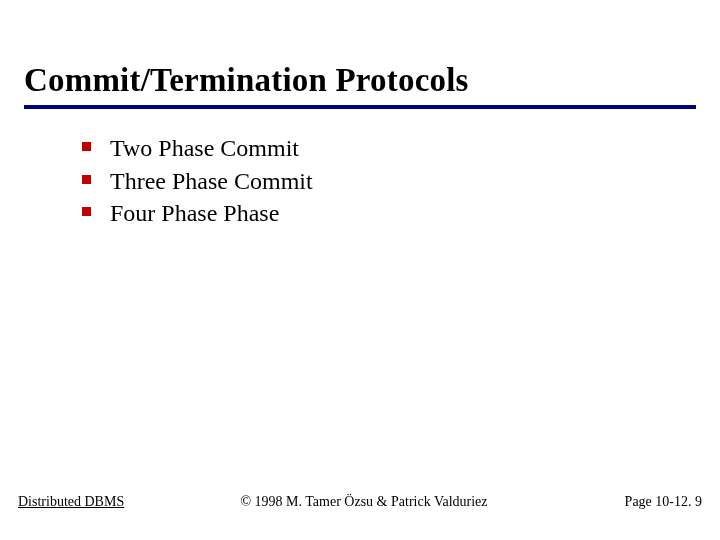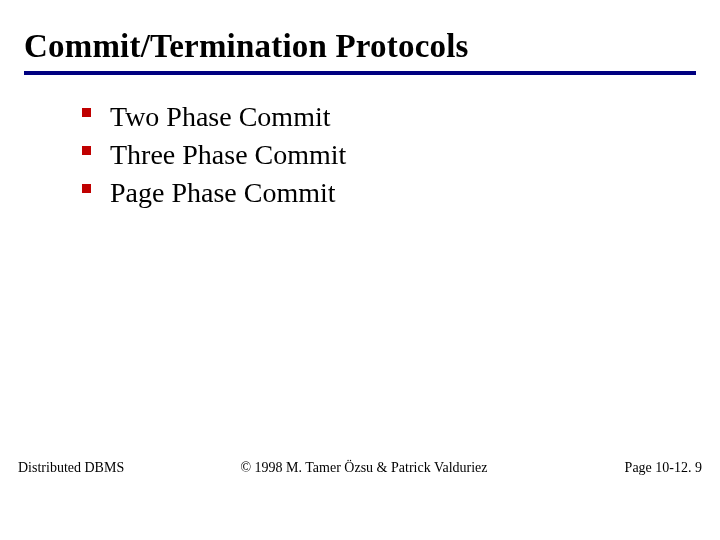--- a/index.html
+++ b/index.html
@@ -2,39 +2,40 @@
 <html><head>
 <meta charset="utf-8">
 <style>
   * { margin: 0; padding: 0; box-sizing: border-box; }
   html, body { width: 720px; height: 540px; background: #fff; font-family: "Times New Roman", Times, serif; color: #000; }
   .slide {
     width: 720px;
     height: 492px;
     position: relative;
     padding: 28px 24px 8px 24px;
+    margin-top: 34px;
   }
   .title {
     font-size: 33px;
     font-weight: bold;
     margin-bottom: 6px;
     letter-spacing: 0.2px;
   }
   .rule {
     border: none;
     border-top: 4px solid #000080;
     margin-bottom: 24px;
   }
   .bullets {
     list-style: none;
     padding-left: 58px;
   }
   .bullets li {
     position: relative;
-    font-size: 28px;
+    font-size: 24px;
     line-height: 1.28;
     padding-left: 28px;
     margin-bottom: 2px;
     max-width: 560px;
   }
   .bullets li .sq {
     position: absolute;
     left: 0;
     top: 9px;
     width: 9px;
@@ -45,42 +46,42 @@
     position: absolute;
     left: 0;
     right: 0;
     bottom: 16px;
     padding: 0 18px;
     display: flex;
     justify-content: space-between;
     align-items: baseline;
     font-size: 14px;
   }
-  .footer .left { text-align: left; }
+  .footer .left { text-align: left; text-decoration: underline; }
   .footer .center { position: absolute; left: 8px; right: 0; text-align: center; }
   .footer .right { margin-left: auto; }
 </style>
 </head>
 <body>
 
 <div class="slide">
   <h1 class="title">Commit/Termination Protocols</h1>
   <hr class="rule">
   <ul class="bullets">
     <li>
       <span class="sq"></span>
       <span>Two Phase Commit</span>
     </li>
     <li>
       <span class="sq"></span>
       <span>Three Phase Commit</span>
     </li>
     <li>
       <span class="sq"></span>
-      <span>Page Phase Commit</span>
+      <span>Four Phase Phase</span>
     </li>
   </ul>
 
   <div class="footer">
     <div class="center">© 1998 M. Tamer Özsu &amp; Patrick Valduriez</div>
     <div class="left">Distributed DBMS</div>
     <div class="right">Page 10-12. 9</div>
   </div>
 </div>
 

